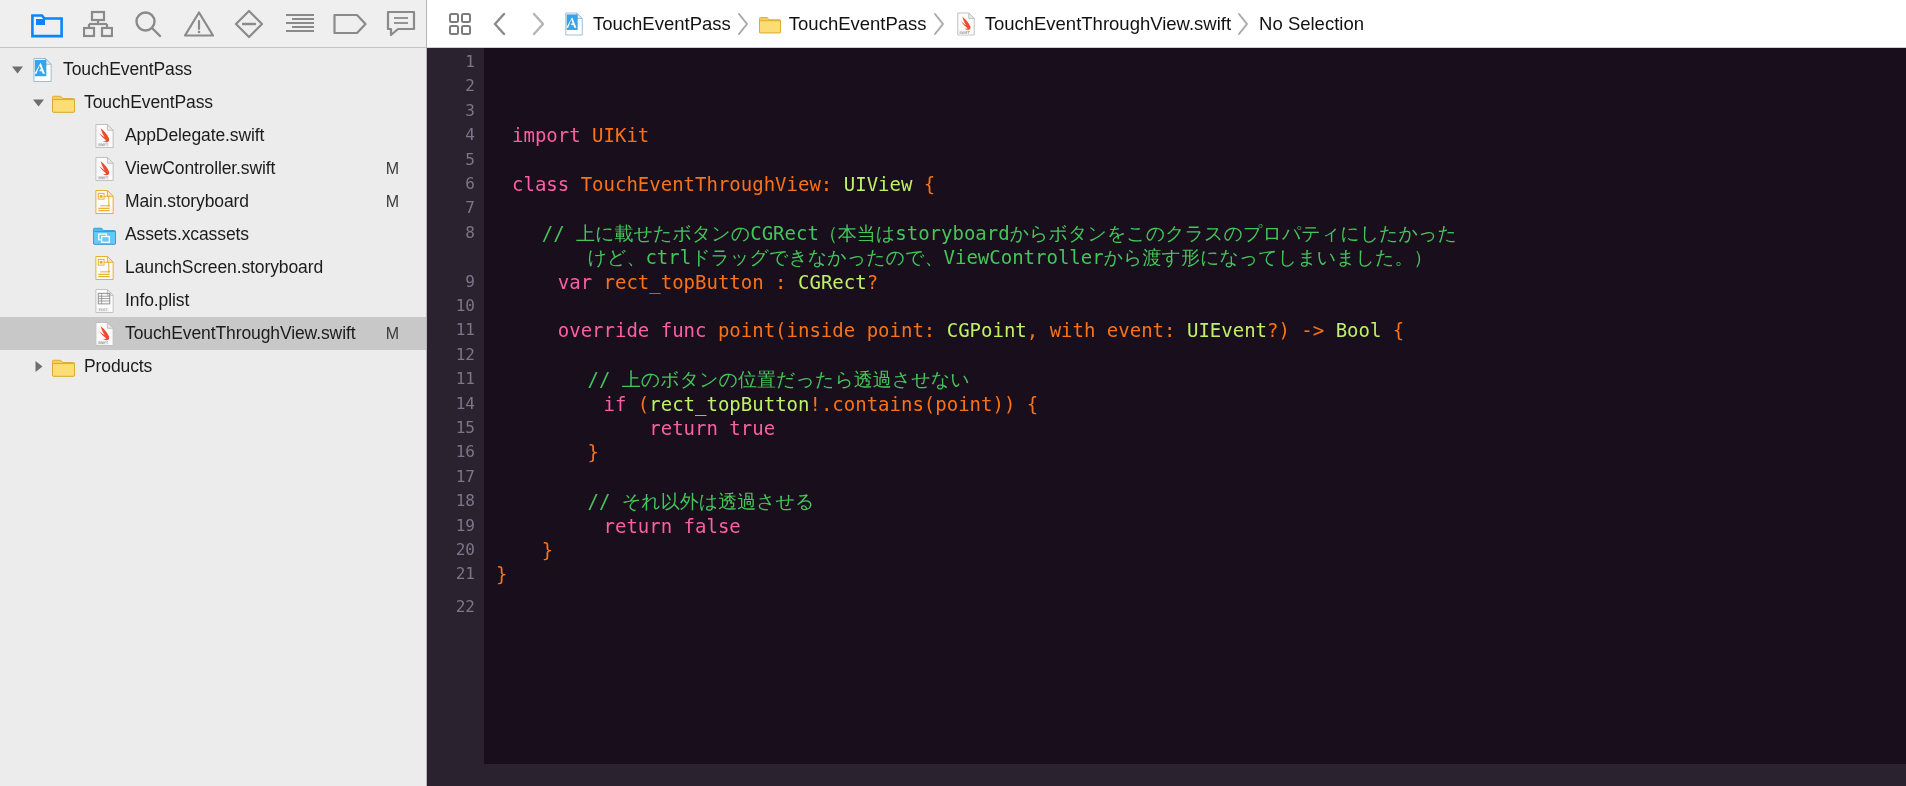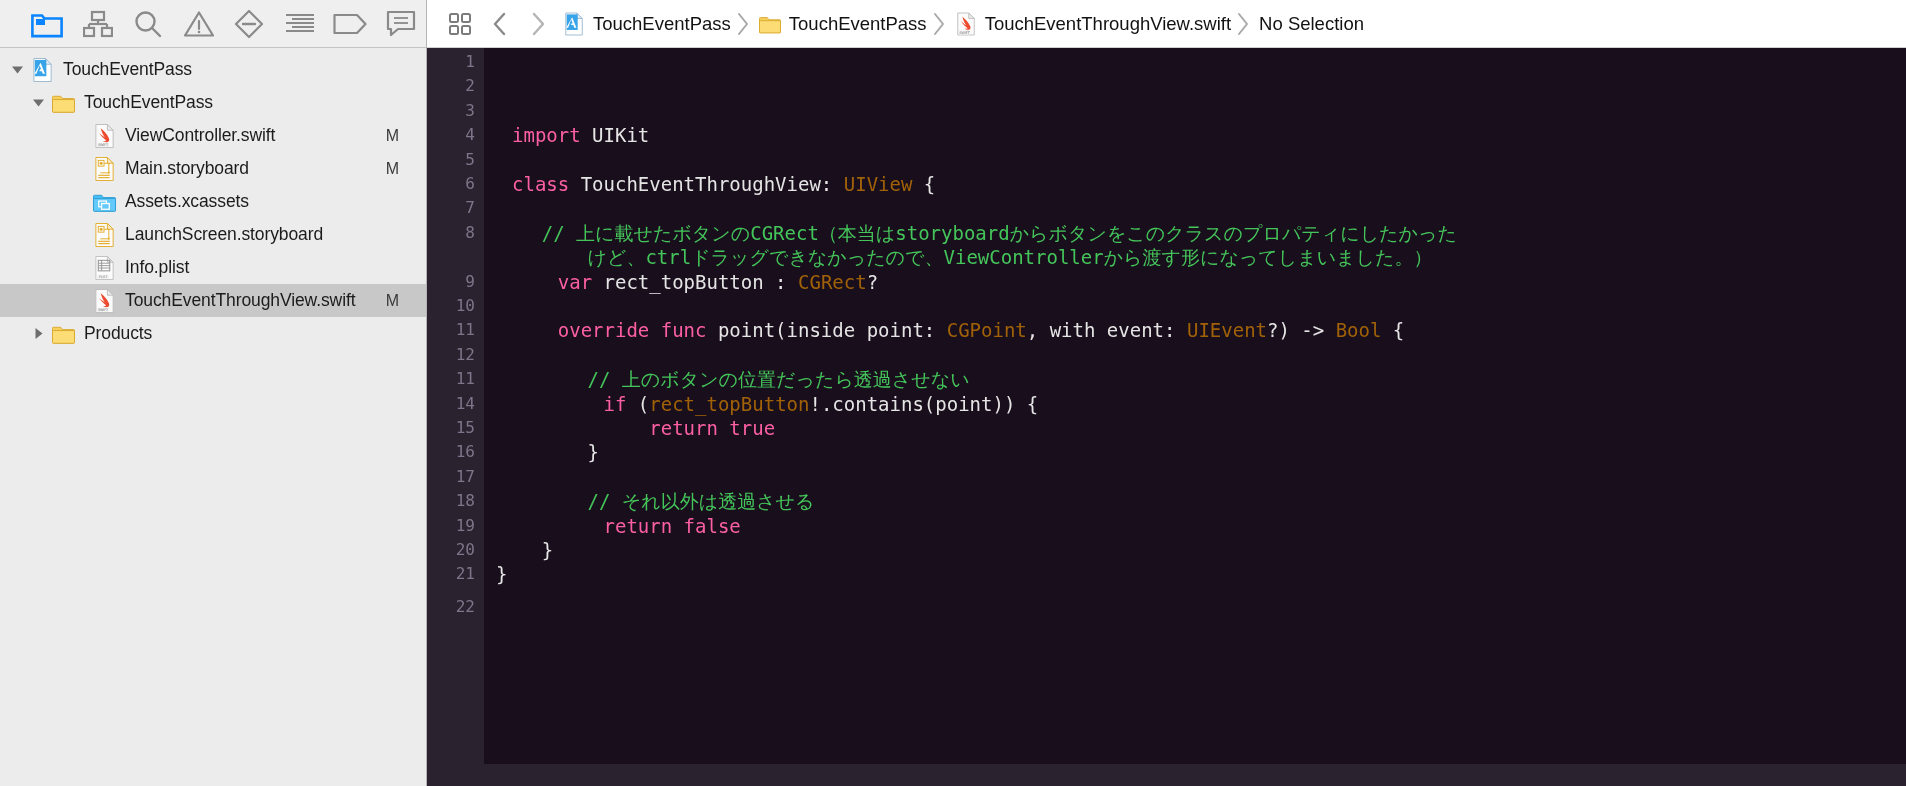--- a/index.html
+++ b/index.html
@@ -55,23 +55,23 @@
   #code-area { flex:1; display:flex; background:#190e1c; overflow:hidden; position:relative; }
   #gutter { width:57px; flex:0 0 57px; background:#2b2230; position:relative;
             font-family:"DejaVu Sans Mono", monospace; font-size:16px; color:#7d7589; }
   #gutter .ln { position:absolute; right:9px; text-align:right; line-height:24px; }
   #code { flex:1; position:relative; background:#190e1c;
           font-family:"DejaVu Sans Mono", monospace; font-size:19px;
           line-height:24.4px; color:#f2f2f2; padding-left:12px; padding-top:0; }
   .cline { position:absolute; left:12px; white-space:pre; }
 
   .kw  { color:#fc5fa3;margin-left:16px; }
-  .ty  { color:#a16207; }
+  .ty  { color:#bef264; }
   .cm  { color:#44c55a; }
-  .pl  { color:#e5e5e5; }
+  .pl  { color:#f97316; }
 
   #bottom-strip { position:absolute; left:0; right:0; bottom:0; height:22px;
                   background:#2b2230; }
 </style>
 </head>
 <body>
 
 <div id="app">
 
   <div id="navigator">
@@ -159,20 +159,36 @@
             </svg>
           </span>
           <span style="width: 6px; flex: 0 0 6px;"></span>
           <span class="ficon">
             <svg width="23" height="26" viewBox="0 0 24 26">
               <path d="M1.5 6 h7.5 l2 2.4 h11.5 a1 1 0 0 1 1 1 v12 a1 1 0 0 1 -1 1 H1.5 a1 1 0 0 1 -1 -1 V7 a1 1 0 0 1 1 -1 Z" fill="#f7cf5c" stroke="#d9a92f" stroke-width="1"></path>
                 <path d="M1.5 9.4 h21 a1 1 0 0 1 1 1 v11.3 a1 1 0 0 1 -1 1 H1.5 a1 1 0 0 1 -1 -1 V10.4 a1 1 0 0 1 1 -1 Z" fill="#fcdc74" stroke="#d9a92f" stroke-width="1"></path>
             </svg>
           </span>
           <span class="rname">TouchEventPass</span>
+        </div>
+        <div class="row ind2">
+          <span class="tri"></span>
+          <span style="width: 6px; flex: 0 0 6px;"></span>
+          <span class="ficon">
+            <svg width="23" height="26" viewBox="0 0 24 26">
+              <path d="M3 1 h12 l6 6 v18 H3 Z" fill="#fbfbfb" stroke="#bdbdbd" stroke-width="1"></path>
+                <path d="M15 1 l6 6 h-6 Z" fill="#eaeaea" stroke="#bdbdbd" stroke-width="1"></path>
+                <path d="M8 5 c4 3 7 6.5 8.6 10.4 c.6 1.6 .3 3-.7 3.6 c-1.3 .8-3.6 .4-6.3-1
+                         c1.8 .4 3.4 .2 4.2-.4 C11 15.6 8.2 12.6 6.4 9.6 c2 2 4.3 3.9 6 5
+                         C10.8 12.6 9 8.8 8 5 Z" fill="#ed4a2f"></path>
+                <rect x="4.5" y="20.2" width="12" height="4.3" fill="#f1f1f1"></rect>
+                <text x="10.5" y="23.6" font-size="3.6" text-anchor="middle" fill="#7c7c7c" font-family="DejaVu Sans, sans-serif">SWIFT</text>
+            </svg>
+          </span>
+          <span class="rname">AppDelegate.swift</span>
         </div>
         <div class="row ind2">
           <span class="tri"></span>
           <span style="width: 6px; flex: 0 0 6px;"></span>
           <span class="ficon">
             <svg width="23" height="26" viewBox="0 0 24 26">
               <path d="M3 1 h12 l6 6 v18 H3 Z" fill="#fbfbfb" stroke="#bdbdbd" stroke-width="1"></path>
                 <path d="M15 1 l6 6 h-6 Z" fill="#eaeaea" stroke="#bdbdbd" stroke-width="1"></path>
                 <path d="M8 5 c4 3 7 6.5 8.6 10.4 c.6 1.6 .3 3-.7 3.6 c-1.3 .8-3.6 .4-6.3-1
                          c1.8 .4 3.4 .2 4.2-.4 C11 15.6 8.2 12.6 6.4 9.6 c2 2 4.3 3.9 6 5

